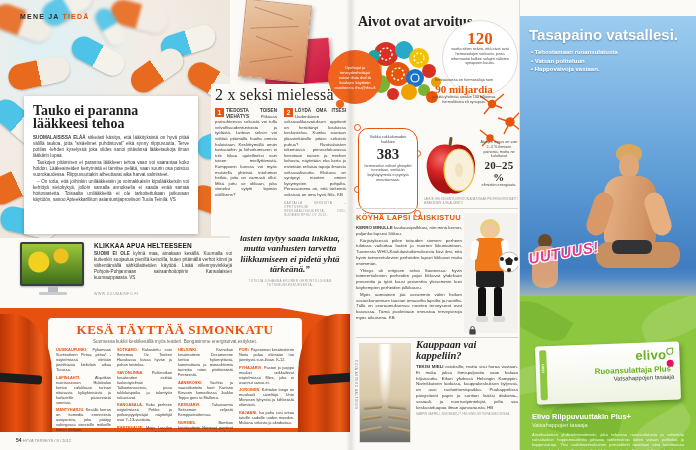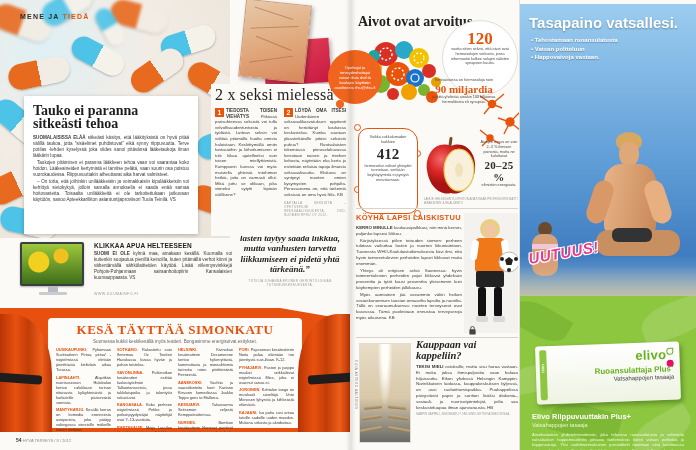--- a/index.html
+++ b/index.html
@@ -114,21 +114,21 @@
   #chapel-photo { left:360px; top:344px; width:50px; height:98px; background:linear-gradient(180deg,#e8ddc8 0%, #d8c8a8 55%, #6a6a68 100%); overflow:hidden; z-index:2; box-shadow:0 0 0 1px #e2ddd2; }
   .chapel-glow { position:absolute; left:18px; top:0; width:14px; height:60px; background:radial-gradient(ellipse at 50% 10%, #fffef8 0 30%, rgba(255,250,230,0) 75%); }
   .pew { position:absolute; height:3px; background:linear-gradient(180deg,#c8b088,#907850); border-radius:1px; }
   #chapel-art-block { left:416px; top:340px; width:102px; z-index:3; }
   #chapel-title { font-family:"Liberation Serif", serif; font-weight:bold; font-style:italic; font-size:10.5px; line-height:10.5px; color:#222; margin-bottom:3px; }
   #chapel-caption { font-size:2.9px; color:#9a9a9a; margin-top:3px; line-height:3.8px; }
   #bag-icon { left:468px; top:326px; width:9px; height:9px; z-index:3; }
 
   
   #ad { left:520px; top:0; width:176px; height:450px; z-index:10; box-shadow:-1px 0 0 #e0ddd5; }
-  #ad-sky { position:absolute; left:0; top:4px; width:176px; height:296px; background:linear-gradient(180deg,#9ccdf0 0%, #5e9cd6 55%, #3f7cc0 85%, #8fb8d8 100%); overflow:hidden; }
+  #ad-sky { position:absolute; left:0; top:16px; width:176px; height:296px; background:linear-gradient(180deg,#9ccdf0 0%, #5e9cd6 55%, #3f7cc0 85%, #8fb8d8 100%); overflow:hidden; }
   #ad-headline { position:absolute; left:9px; top:10px; font-size:15px; font-weight:bold; color:#fff; text-shadow:0 1px 2px rgba(0,0,0,.3); }
   #ad-bullets { position:absolute; left:11px; top:32px; color:#fff; font-size:6px; font-weight:bold; line-height:8.5px; text-shadow:0 1px 1px rgba(0,0,0,.3); }
   .yoga { position:absolute; }
   #ad-green { position:absolute; left:0; top:296px; width:176px; height:154px; background:#8dc63f; overflow:hidden; }
   .leaf { position:absolute; border-radius:50% 0 50% 0; background:rgba(60,130,10,.18); }
   .leaf.lt { background:rgba(255,255,255,.14); }
   #uutuus { position:absolute; left:8px; top:244px; font-size:15px; font-weight:bold; font-style:italic; color:#e83a8c; transform:rotate(-10deg); letter-spacing:.5px; text-shadow:1px 1px 0 #fff, -1px -1px 0 #fff, 1px -1px 0 #fff, -1px 1px 0 #fff; z-index:12; }
   #product-box { position:absolute; left:16px; top:48px; width:144px; height:58px; background:linear-gradient(180deg,#ffffff 0%, #eef3e2 100%); border-radius:3px; transform:rotate(-2deg); box-shadow:2px 3px 5px rgba(0,40,0,.35); padding:5px 6px 4px 14px; }
   #product-box .side { position:absolute; left:4px; top:4px; bottom:4px; width:7px; background:#8dc63f; border-radius:2px; }
   #product-box .side span { position:absolute; left:1px; top:14px; writing-mode:vertical-rl; color:#fff; font-size:3.5px; font-weight:bold; }
@@ -163,21 +163,21 @@
     <div class="cap b" style="left:0px;top:210px;width:58px;height:25px;transform:rotate(12deg);"></div>
     <div class="cap o" style="left:186px;top:70px;width:56px;height:25px;transform:rotate(30deg);"></div>
     <div class="cap b" style="left:196px;top:130px;width:54px;height:24px;transform:rotate(-20deg);"></div>
     <div class="cap o" style="left:190px;top:190px;width:56px;height:25px;transform:rotate(18deg);"></div>
     <div class="cap b blurred" style="left:90px;top:18px;width:40px;height:18px;transform:rotate(60deg);"></div>
   </div>
 
   <div id="section-header" class="abs"><span>MENE JA</span> <span class="hl2">TIEDÄ</span></div>
 
   <div id="med-card" class="abs">
-    <h1>Tauko ei paranna sitkeästi tehoa</h1>
+    <h1>Tauko ei paranna lääkkeesi tehoa</h1>
     <div class="body-txt">
       <p><span class="lead">SUOMALAISISSA ELÄÄ</span><span> sitkeästi käsitys, että lääkityksistä on hyvä pitää välillä taukoa, jotta ”sisäelimet puhdistuvat” eikä synny riippuvuutta. Terve potilas -lehden kyselyssä joka viides sanoi pitävänsä lääketaukoja ilman lääkärin lupaa.</span></p>
       <p>Taukojen pitäminen ei paranna lääkkeen tehoa vaan voi vaarantaa koko hoidon. Lääkeaineiden kertymistä ei tarvitse pelätä, vaan suurin osa poistuu vuorokaudessa. Riippuvuuttakin aiheuttavat aika harvat valmisteet.</p>
       <p>– On totta, että joihinkin unilääkkeisiin ja voimakkaisiin kipulääkkeisiin voi kehittyä sietokykyä, jolloin samalla annoksella ei saada enää samaa hoitovastetta. Toisaalta unilääkkeitä ei ole tarkoitettukaan jatkuvaan käyttöön, sanoo Apteekkariliiton asiantuntijaproviisori Tuula Teinilä. VS</p>
     </div>
   </div>
   <div class="vcredit" style="left:217px;top:110px;">KUVAT</div>
 
   <div id="books" class="abs">
     <div class="book2"></div>
@@ -312,21 +312,21 @@
         <path d="M14 12 L2 4 M14 12 L26 2 M14 12 L24 16 M14 12 L6 22"></path>
       <circle cx="32" cy="30" r="4"></circle>
         <path d="M32 30 L42 20 M32 30 L20 26 M32 30 L42 38 M32 30 L26 42"></path>
       <circle cx="12" cy="46" r="3"></circle>
         <path d="M12 46 L2 38 M12 46 L22 52 M12 46 L4 54"></path>
     </g>
   </svg>
 
   <div id="worm-box" class="abs">
     <div class="tiny-c">Vaikka sukkulamadon kaikkien</div>
-    <div class="big302">412</div>
+    <div class="big302">383</div>
     <div class="tiny-c">hermosolun väliset yhteydet tunnetaan, senkään käyttäytymistä ei pystytä ennustamaan.</div>
   </div>
   <div class="squig abs" style="left:354px;top:124px;"></div>
   <div class="squig abs" style="left:414px;top:150px;"></div>
   <div class="squig abs" style="left:354px;top:186px;"></div>
   <div class="squig abs" style="left:414px;top:210px;"></div>
 
   <svg id="apple-art" class="abs" width="58" height="62" viewBox="0 0 58 62">
     <defs>
       <radialGradient id="redg" cx="30%" cy="30%">

